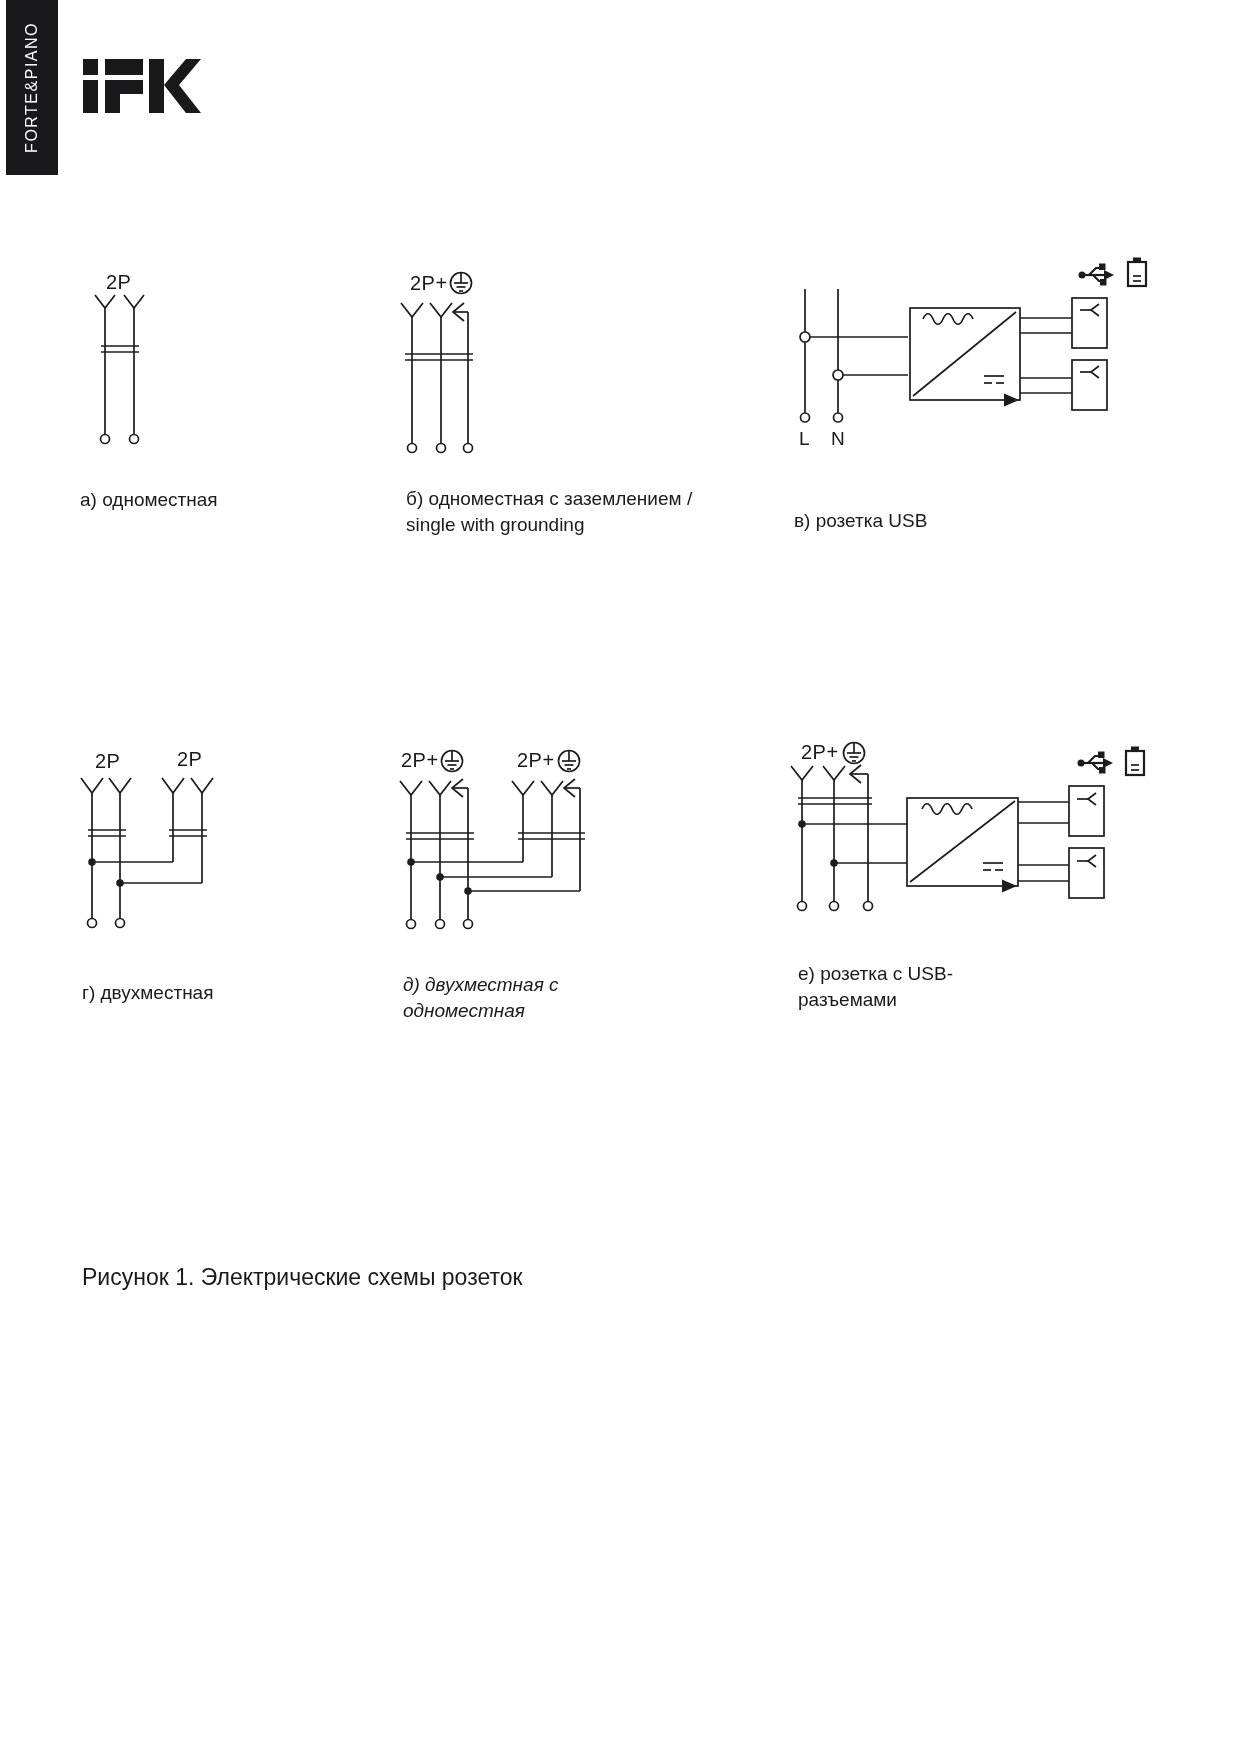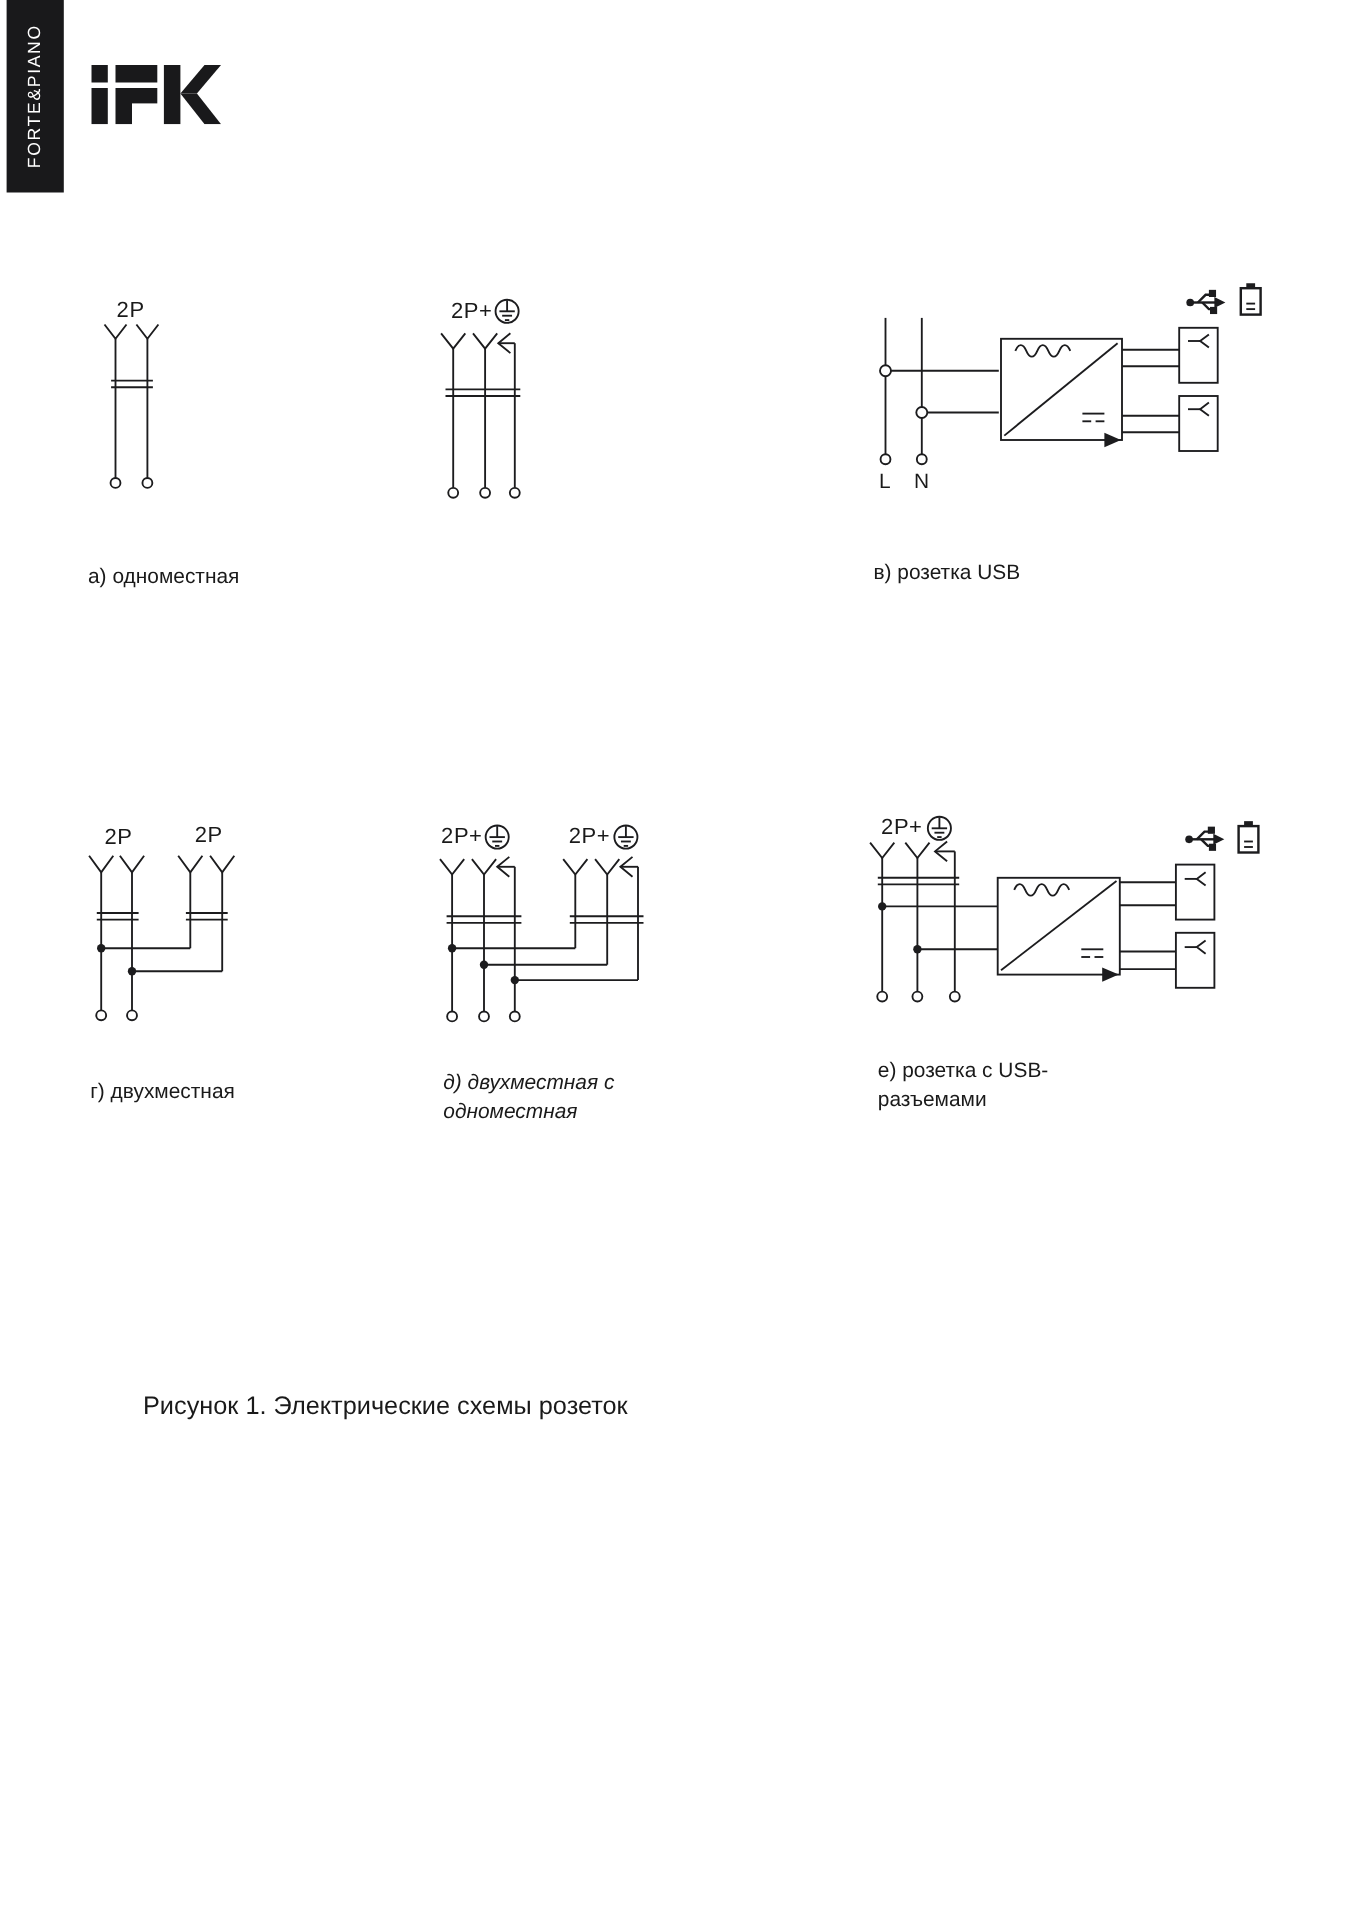--- a/index.html
+++ b/index.html
@@ -278,27 +278,31 @@
   <span class="lbl" style="left:106px;top:271px;">2P</span>
   <span class="lbl" style="left:410px;top:272px;">2P+</span>
   <span class="termlbl" style="left:799px;top:428px;">L</span>
   <span class="termlbl" style="left:831px;top:428px;">N</span>
   <span class="lbl" style="left:95px;top:750px;">2P</span>
   <span class="lbl" style="left:177px;top:748px;">2P</span>
   <span class="lbl" style="left:401px;top:749px;">2P+</span>
   <span class="lbl" style="left:517px;top:749px;">2P+</span>
   <span class="lbl" style="left:801px;top:741px;">2P+</span>
 
-  <div class="cap" style="left:80px;top:512px;">а) одноместная</div>
+  <div class="cap" style="left:80px;top:487px;">а) одноместная</div>
+  <div class="cap" style="left:406px;top:486px;">
+    <div>б) одноместная с заземлением /</div>
+    <div>single with grounding</div>
+  </div>
   <div class="cap" style="left:794px;top:484px;margin-top:24px;">в) розетка USB</div>
   <div class="cap" style="left:82px;top:980px;text-align:center;">г) двухместная</div>
   <div class="cap" style="left:403px;top:972px;font-style:italic;">
     <div>д) двухместная с</div>
     <div>одноместная</div>
   </div>
   <div class="cap" style="left:798px;top:961px;">
     <div>е) розетка с USB-</div>
     <div>разъемами</div>
   </div>
 
-  <div class="figcap" style="left:82px;top:1264px;margin-left:48px;">Рисунок 1. Электрические схемы розеток</div>
+  <div class="figcap" style="left:82px;top:1264px;">Рисунок 1. Электрические схемы розеток</div>
 
 </div>
 
 </body></html>

